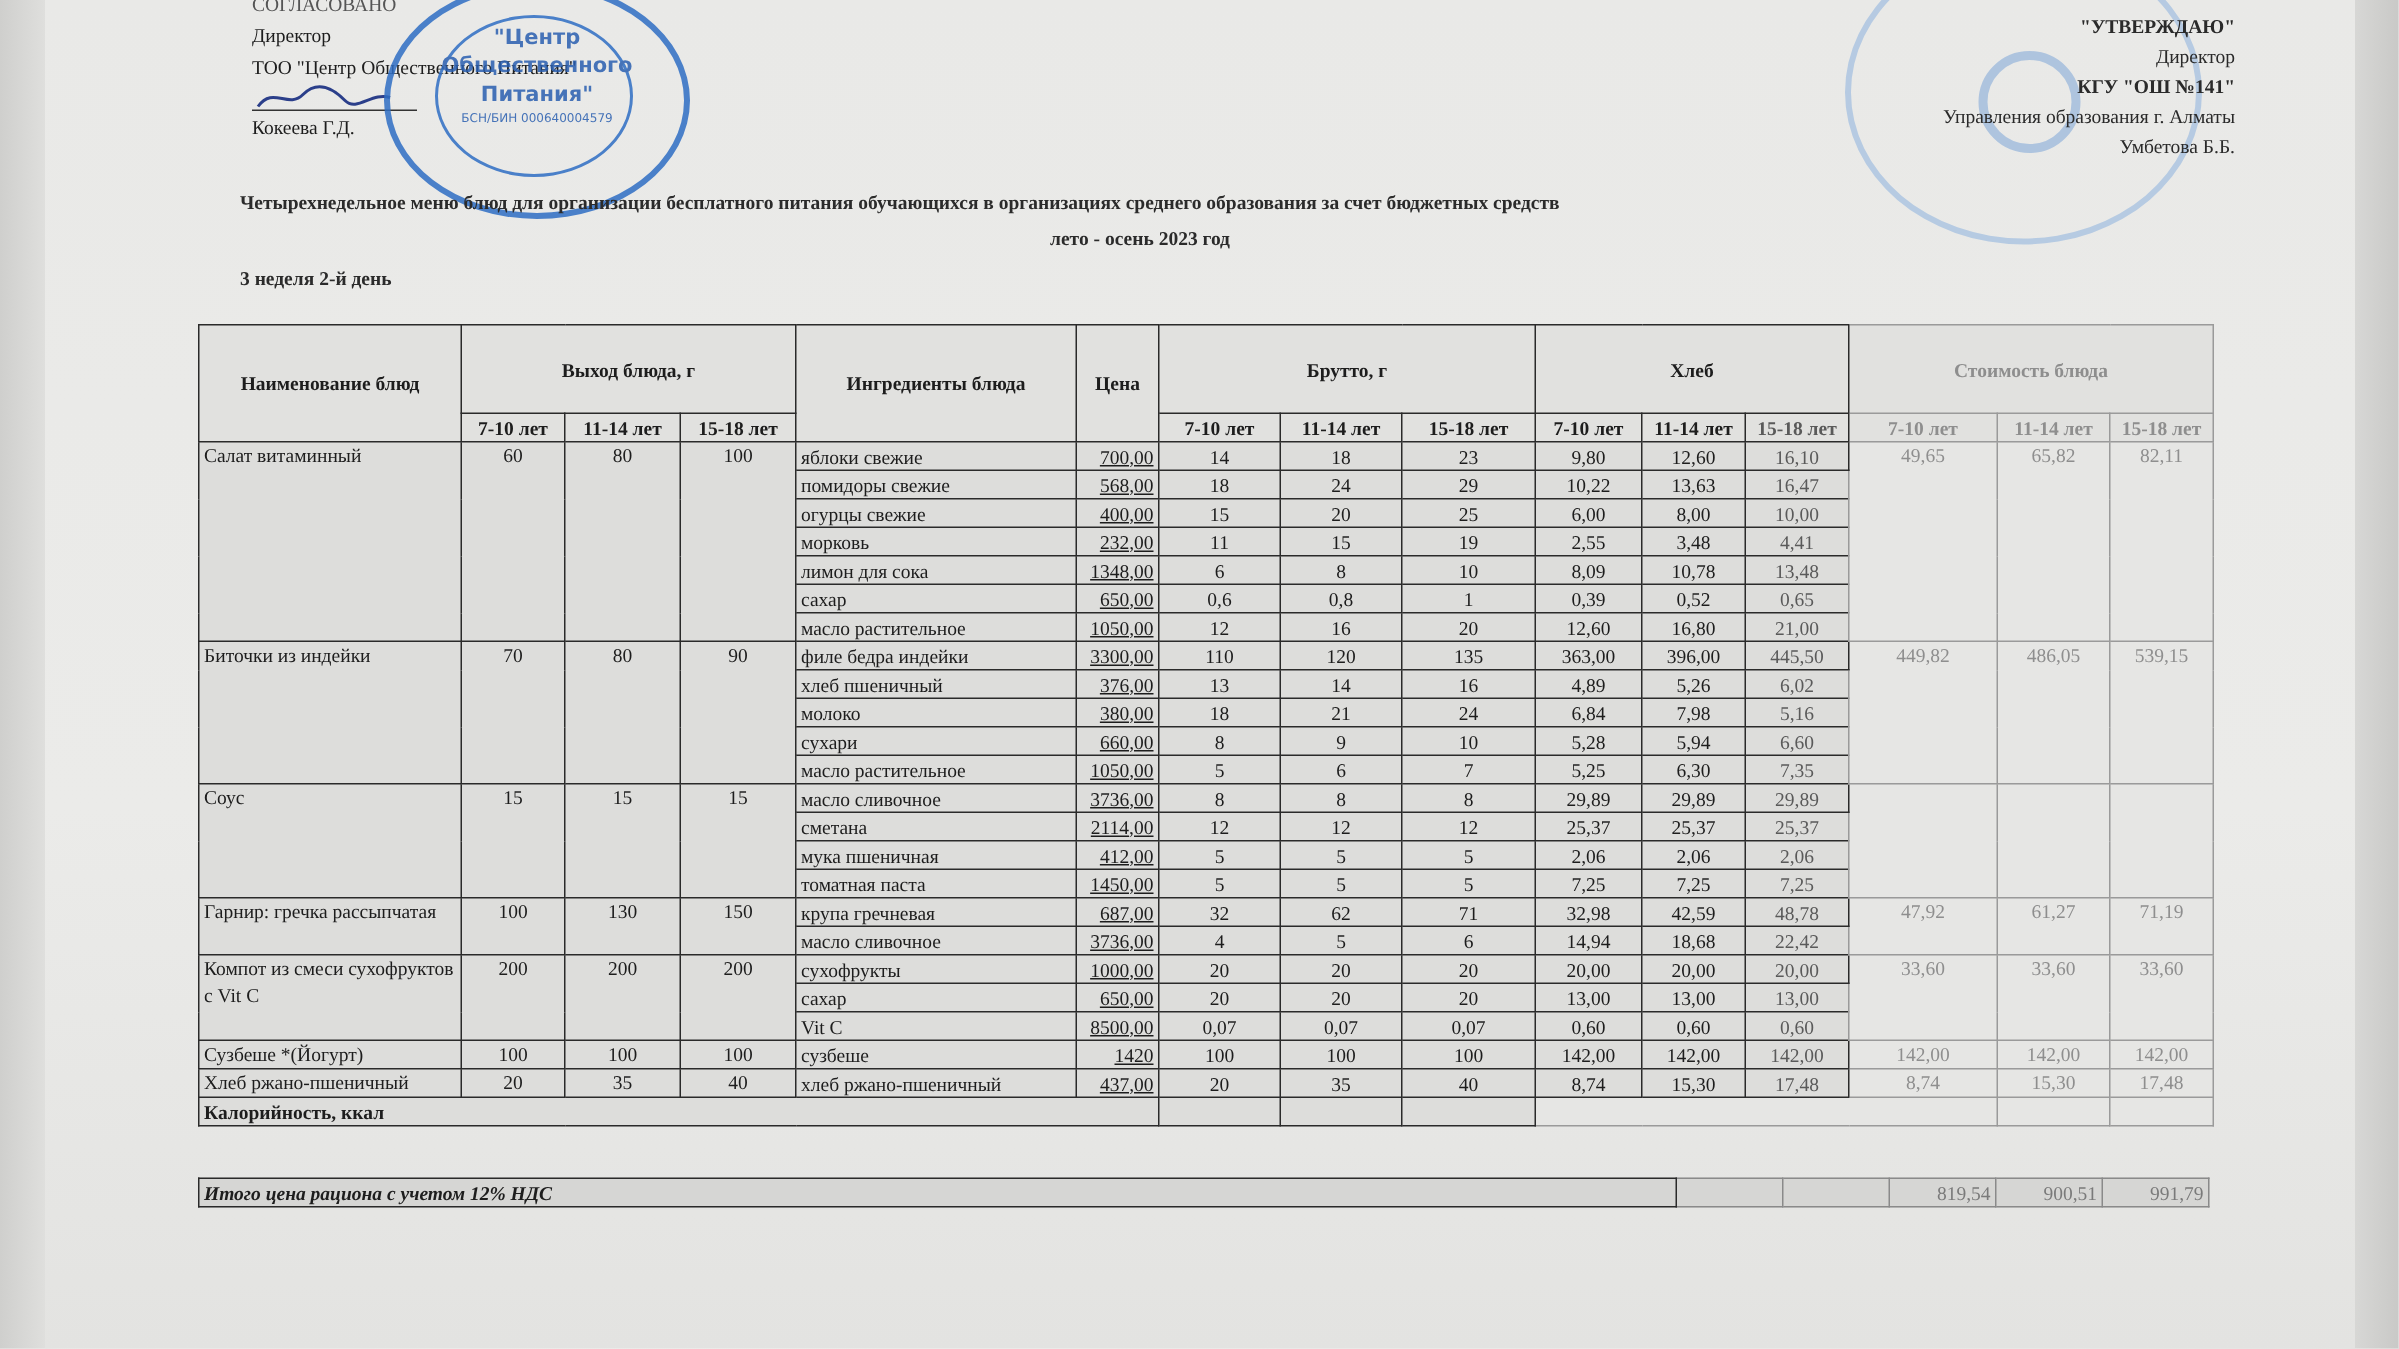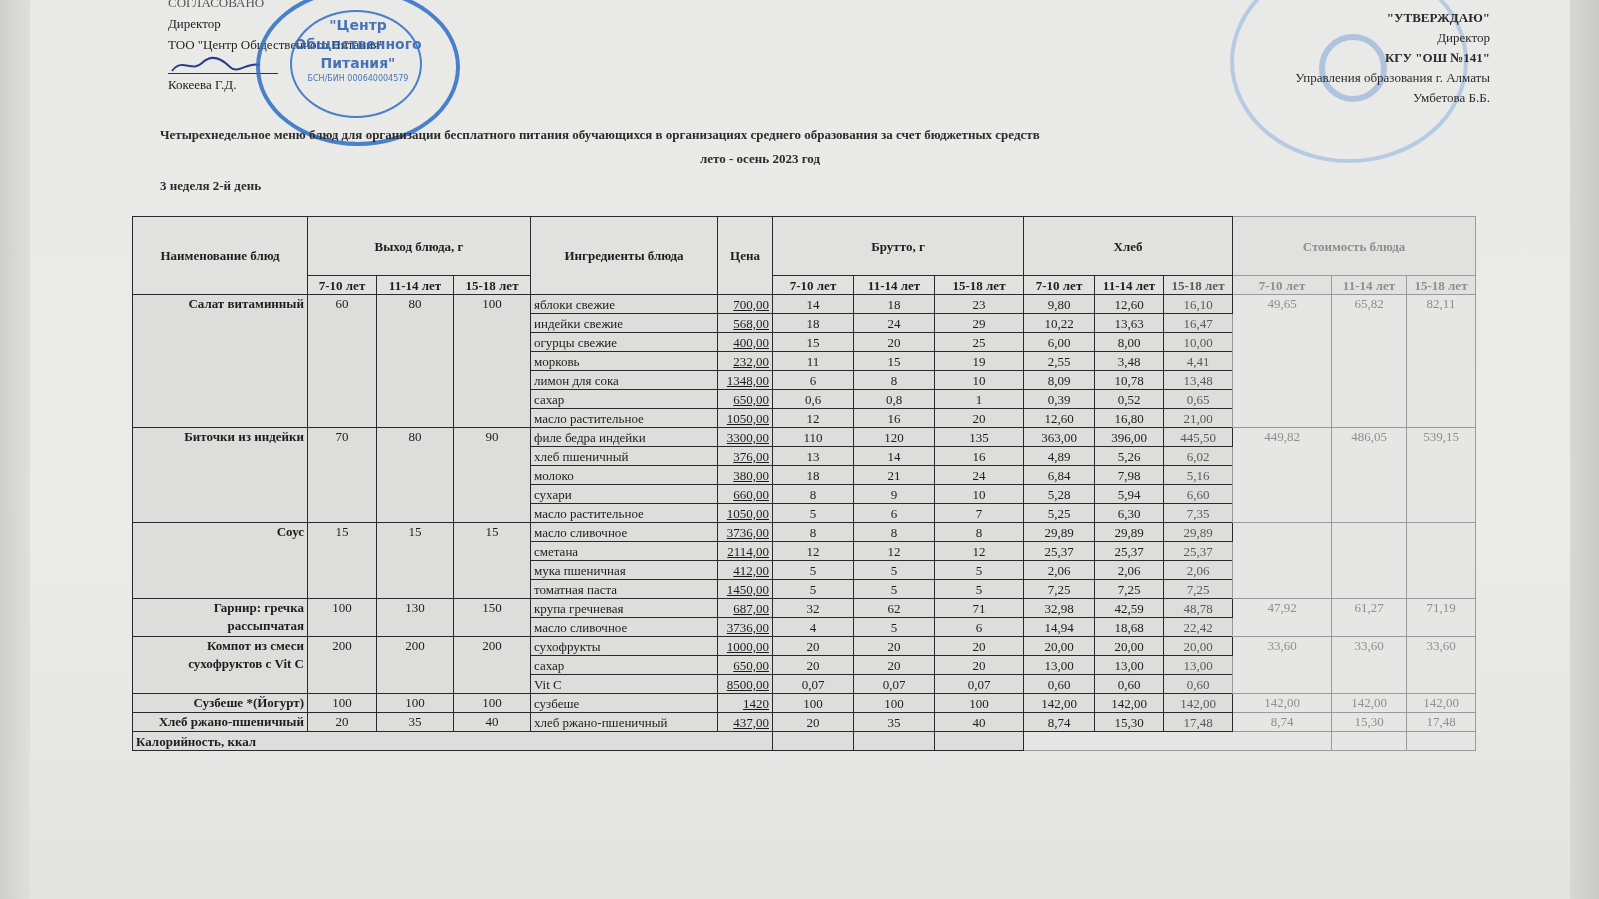--- a/index.html
+++ b/index.html
@@ -35,21 +35,21 @@
     position:absolute; left:132px; top:216px; border-collapse:collapse;
     font-size:13px; background:#dddddb;
   }
   table.menu td, table.menu th {
     border:1px solid #2a2a2a; padding:0 3px; height:18px; line-height:17px; white-space:nowrap;
   }
   table.menu th { font-weight:bold; text-align:center; background:#e1e1df; }
   table.menu .hh { height:58px; }
   .c { text-align:center; }
   .r { text-align:right;text-decoration:underline; }
-  .l { text-align:right; vertical-align:top;font-weight:bold; }
+  .l { text-align:left; vertical-align:top; }
   .faint { color:#8e8e8e; border-color:#9a9a9a !important; background:#e6e6e4; }
   .mid { color:#5a5a5a; }
   .dish { vertical-align:top; white-space:normal !important; line-height:18px !important; }
   .bl { font-weight:bold; }
   table.tot {
     position:absolute; left:132px; top:785px; border-collapse:collapse; font-size:13px; background:#d6d6d4;
   }
   table.tot td { border:1px solid #2a2a2a; height:18px; line-height:17px; padding:0 3px; }
   table.tot .lbl { font-style:italic; font-weight:bold; width:978px; }
   table.tot .v { text-align:right; color:#7a7a7a; border-color:#8a8a8a; width:64px; }
@@ -135,21 +135,21 @@
         <td class="c">18</td>
         <td class="c">23</td>
         <td class="c">9,80</td>
         <td class="c">12,60</td>
         <td class="c mid">16,10</td>
         <td class="c faint" style="vertical-align:top" rowspan="7">49,65</td>
         <td class="c faint" style="vertical-align:top" rowspan="7">65,82</td>
         <td class="c faint" style="vertical-align:top" rowspan="7">82,11</td>
       </tr>
       <tr>
-        <td>индейки свежие</td>
+        <td>помидоры свежие</td>
         <td class="r">568,00</td>
         <td class="c">18</td>
         <td class="c">24</td>
         <td class="c">29</td>
         <td class="c">10,22</td>
         <td class="c">13,63</td>
         <td class="c mid">16,47</td>
       </tr>
       <tr>
         <td>огурцы свежие</td>
@@ -412,14 +412,22 @@
       <td></td>
       <td colspan="4" class="faint"></td>
       <td class="faint"></td>
       <td class="faint"></td>
     </tr>
   </tfoot>
 </table>
 
 <table class="tot">
   <tbody>
+  <tr>
+    <td class="lbl">Итого цена рациона с учетом 12% НДС</td>
+    <td class="e"></td>
+    <td class="e"></td>
+    <td class="v">819,54</td>
+    <td class="v">900,51</td>
+    <td class="v">991,79</td>
+  </tr>
 </tbody>
   </table>
 
 </body></html>

